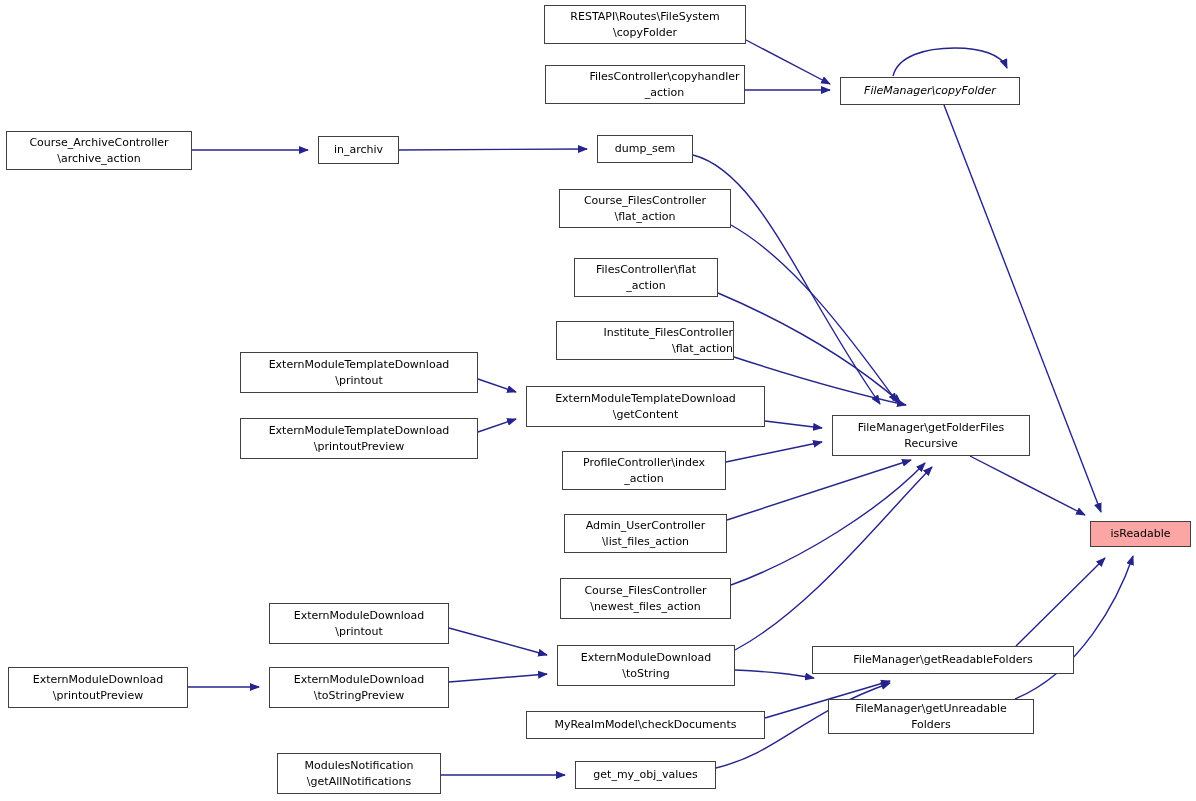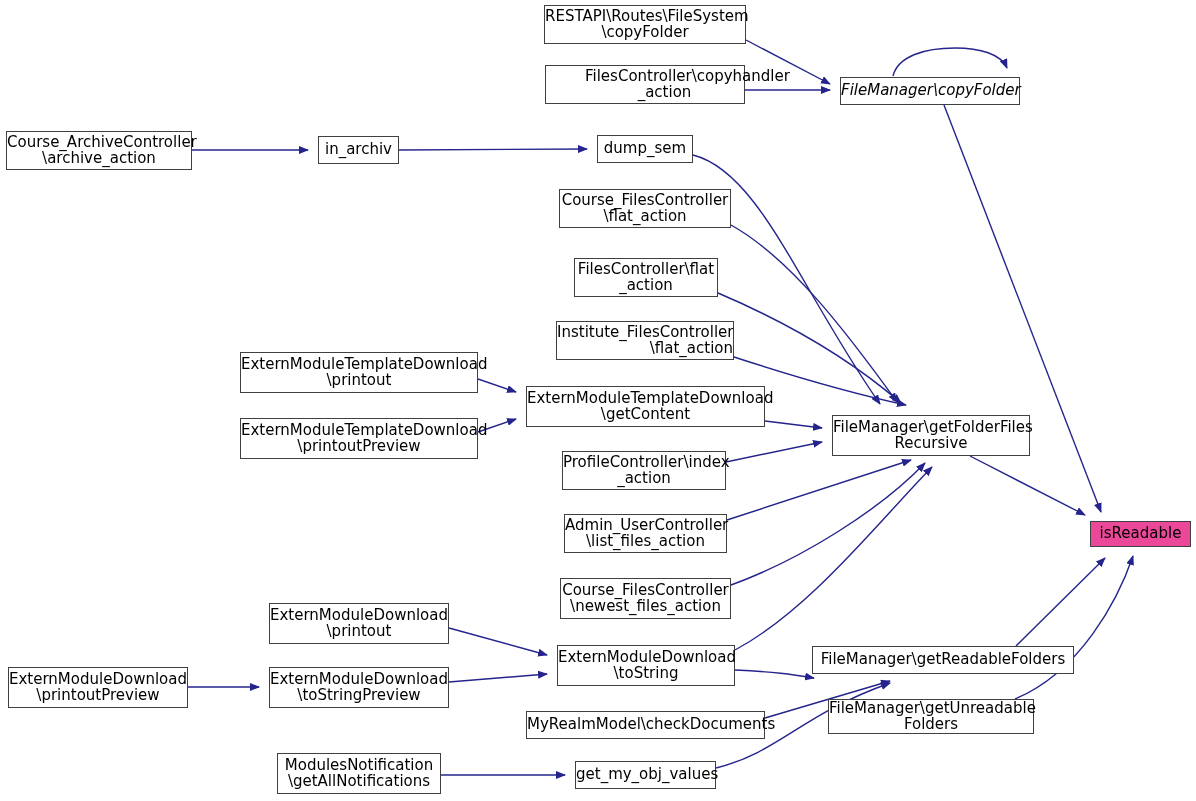--- a/index.html
+++ b/index.html
@@ -23,32 +23,32 @@
     top: 0;
     width: 1196px;
     height: 801px;
   }
   .node {
     position: absolute;
     box-sizing: border-box;
     border: 1px solid #404040;
     background: #ffffff;
     color: #000000;
-    font-size: 15px;
+    font-size: 11px;
     line-height: 15.6px;
     text-align: center;
     display: flex;
     align-items: center;
     justify-content: center;
     white-space: pre-line;
     letter-spacing: 0px;
     z-index: 5;
   }
   .node.highlight {
-    background: #ec4899;
+    background: #fca5a5;
     border: 1px solid #404040;
   }
   .node span {
     display: block;
     width: 100%;
   }
 </style>
 </head>
 <body>
 

